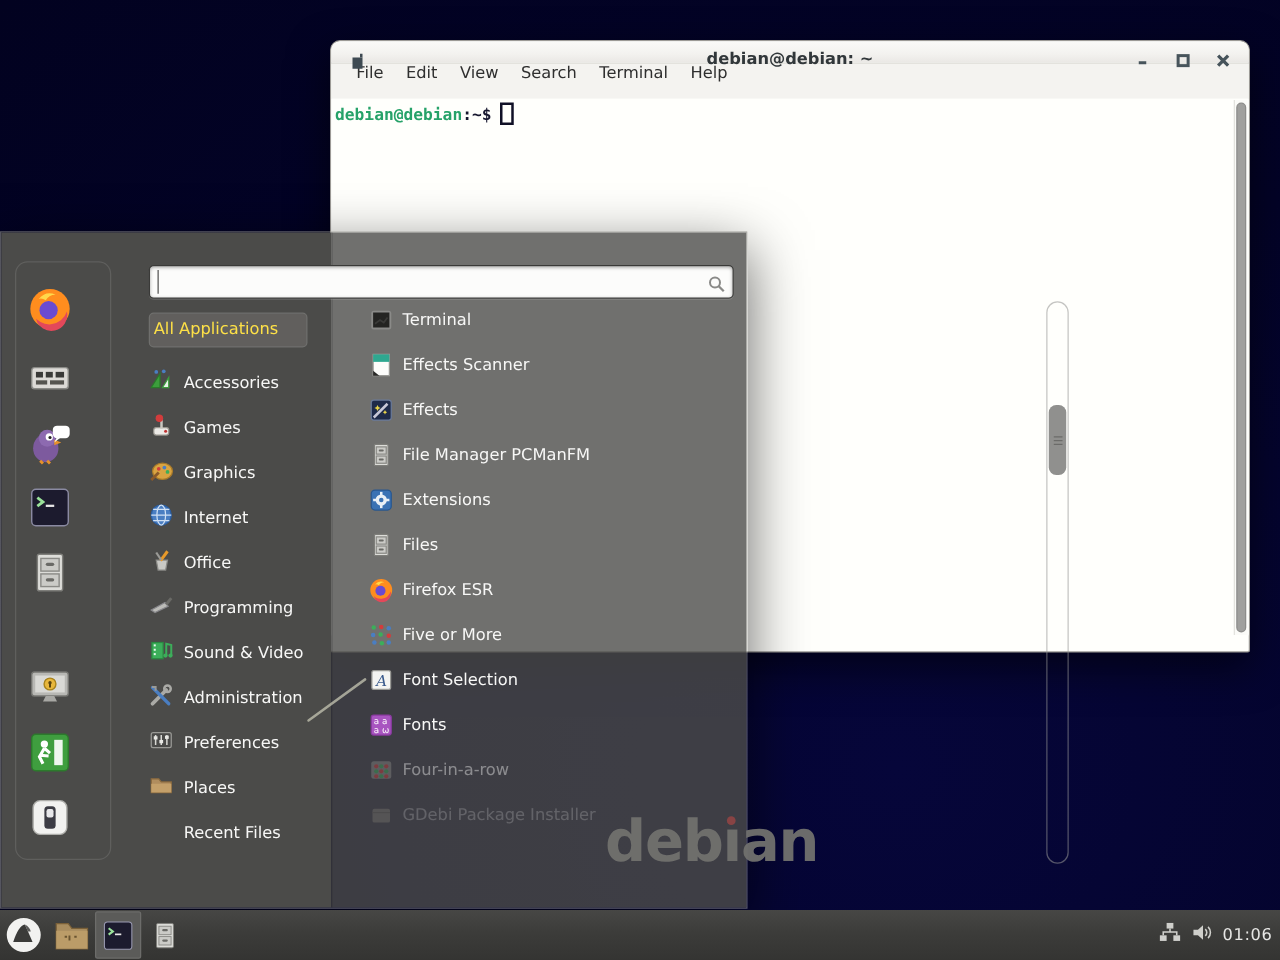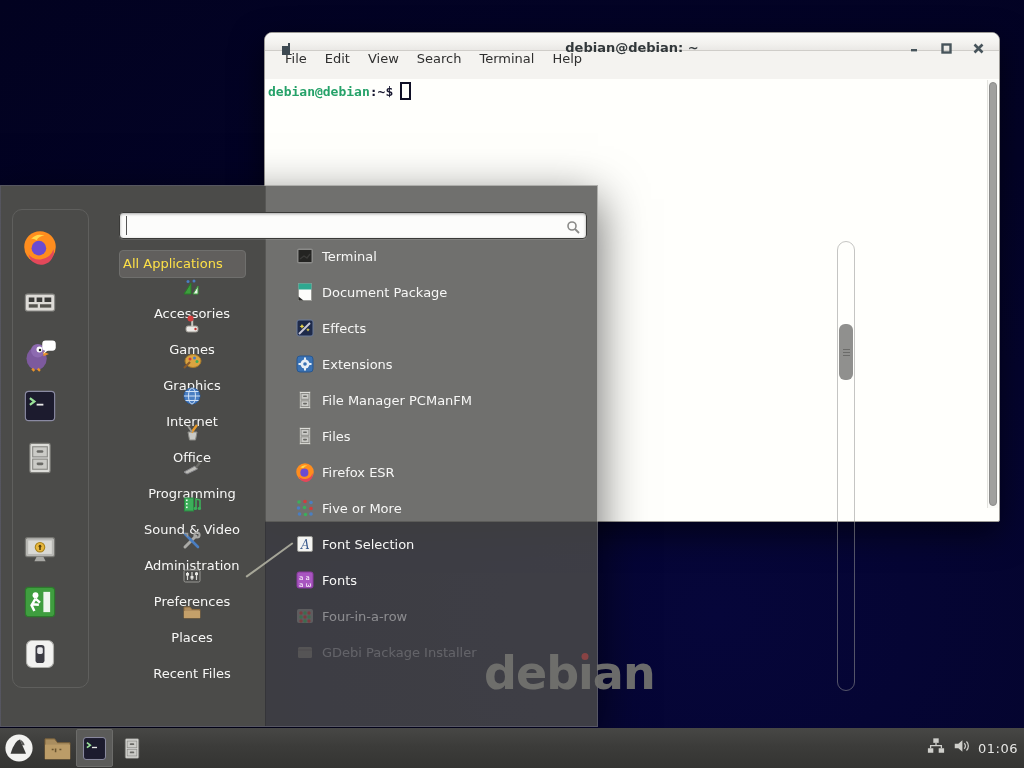--- a/index.html
+++ b/index.html
@@ -52,21 +52,21 @@
   .search-input { position:absolute; left:6px; top:3px; width:430px; height:19px; border:none; outline:none;
                   background:transparent; font-size:13px; color:#222;
                   font-family:"DejaVu Sans","Liberation Sans",sans-serif;
                   border-left:1px solid #555; }
   .search-ico { position:absolute; right:6px; top:6px; width:14px; height:14px; }
   .cat-col { position:absolute; left:118px; top:0; width:146px; }
   .all-apps-btn { position:absolute; left:0; top:64px; width:127px; height:28px;
                   background:#615f5d; border:1px solid #6f6f6d; border-radius:4px;
                   color:#fde047; font-size:13px; line-height:26px; padding-left:3px; }
   .cat-list { position:absolute; left:0; top:92px; list-style:none; width:146px; }
-  .cat-list li { height:36px; display:flex; align-items:center; gap:8px;flex-direction:column; }
+  .cat-list li { height:36px; display:flex; align-items:flex-end; gap:8px; }
   .cat-list svg { width:20px; height:20px; flex:0 0 20px; }
   .cat-list .lbl, .app-list .lbl { font-size:13px; color:#f7f7f6; }
   .app-col { position:absolute; left:265px; top:0; width:306px; }
   .app-list { position:absolute; left:29px; top:52px; list-style:none; width:270px; }
   .app-list li { height:36px; display:flex; align-items:center; gap:7px; }
   .app-list svg { width:20px; height:20px; flex:0 0 20px; }
   li.dimmed { opacity:.42; }
   li.faint  { opacity:.20; }
   .menu-scroll { position:absolute; left:571px; top:55px; width:18px; height:450px;
                  border:1px solid rgba(150,150,148,.55); border-radius:9px; }
@@ -339,52 +339,52 @@
             <path d="M5 13 l4 -3 3 2 3 -4" stroke="#3a3a38" stroke-width="1.4" fill="none"></path>
           </svg>
           <span class="lbl">Terminal</span>
         </li>
         <li>
           <svg viewBox="0 0 20 20">
             <rect x="3.5" y="1.5" width="13" height="17" fill="#fdfdfb" stroke="#9a9a96"></rect>
             <rect x="3.5" y="1.5" width="13" height="6" fill="#2fa890"></rect>
             <path d="M3.5 18.5 l5 0 -5 -4 Z" fill="#2a2a28"></path>
           </svg>
-          <span class="lbl">Document Package</span>
+          <span class="lbl">Effects Scanner</span>
         </li>
         <li>
           <svg viewBox="0 0 20 20">
             <rect x="2" y="2" width="16" height="16" rx="2" fill="#1e2a4a" stroke="#6a7a9a"></rect>
             <path d="M4 16 L15 5" stroke="#c8c8d8" stroke-width="2"></path>
             <path d="M7 6 l.8 1.6 1.6.8 -1.6.8 -.8 1.6 -.8-1.6 -1.6-.8 1.6-.8 Z" fill="#e8d44a"></path>
             <path d="M13 10 l.6 1.2 1.2.6 -1.2.6 -.6 1.2 -.6-1.2 -1.2-.6 1.2-.6 Z" fill="#e8d44a"></path>
           </svg>
           <span class="lbl">Effects</span>
+        </li>
+        <li>
+          <svg viewBox="0 0 20 20">
+            <rect x="4.5" y="1.5" width="11" height="17" rx="1" fill="#dcdcd8" stroke="#7e7e7a"></rect>
+            <rect x="6" y="3.5" width="8" height="5.8" fill="#cbcbc7" stroke="#8a8a86"></rect>
+            <rect x="8" y="5.5" width="4" height="1.6" rx=".8" fill="#6a6a66"></rect>
+            <rect x="6" y="10.8" width="8" height="5.8" fill="#cbcbc7" stroke="#8a8a86"></rect>
+            <rect x="8" y="12.8" width="4" height="1.6" rx=".8" fill="#6a6a66"></rect>
+          </svg>
+          <span class="lbl">File Manager PCManFM</span>
         </li>
         <li>
           <svg viewBox="0 0 20 20">
             <rect x="2" y="2" width="16" height="16" rx="3" fill="#3a72b4" stroke="#28578f"></rect>
             <circle cx="10" cy="10" r="4.5" fill="#e9eff5"></circle>
             <rect x="9" y="3.5" width="2" height="3" fill="#e9eff5"></rect>
               <rect x="9" y="13.5" width="2" height="3" fill="#e9eff5"></rect>
             <rect x="3.5" y="9" width="3" height="2" fill="#e9eff5"></rect>
               <rect x="13.5" y="9" width="3" height="2" fill="#e9eff5"></rect>
             <circle cx="10" cy="10" r="1.8" fill="#3a72b4"></circle>
           </svg>
           <span class="lbl">Extensions</span>
-        </li>
-        <li>
-          <svg viewBox="0 0 20 20">
-            <rect x="4.5" y="1.5" width="11" height="17" rx="1" fill="#dcdcd8" stroke="#7e7e7a"></rect>
-            <rect x="6" y="3.5" width="8" height="5.8" fill="#cbcbc7" stroke="#8a8a86"></rect>
-            <rect x="8" y="5.5" width="4" height="1.6" rx=".8" fill="#6a6a66"></rect>
-            <rect x="6" y="10.8" width="8" height="5.8" fill="#cbcbc7" stroke="#8a8a86"></rect>
-            <rect x="8" y="12.8" width="4" height="1.6" rx=".8" fill="#6a6a66"></rect>
-          </svg>
-          <span class="lbl">File Manager PCManFM</span>
         </li>
         <li>
           <svg viewBox="0 0 20 20">
             <rect x="4.5" y="1.5" width="11" height="17" rx="1" fill="#dcdcd8" stroke="#7e7e7a"></rect>
             <rect x="6" y="3.5" width="8" height="5.8" fill="#cbcbc7" stroke="#8a8a86"></rect>
             <rect x="8" y="5.5" width="4" height="1.6" rx=".8" fill="#6a6a66"></rect>
             <rect x="6" y="10.8" width="8" height="5.8" fill="#cbcbc7" stroke="#8a8a86"></rect>
             <rect x="8" y="12.8" width="4" height="1.6" rx=".8" fill="#6a6a66"></rect>
           </svg>
           <span class="lbl">Files</span>

